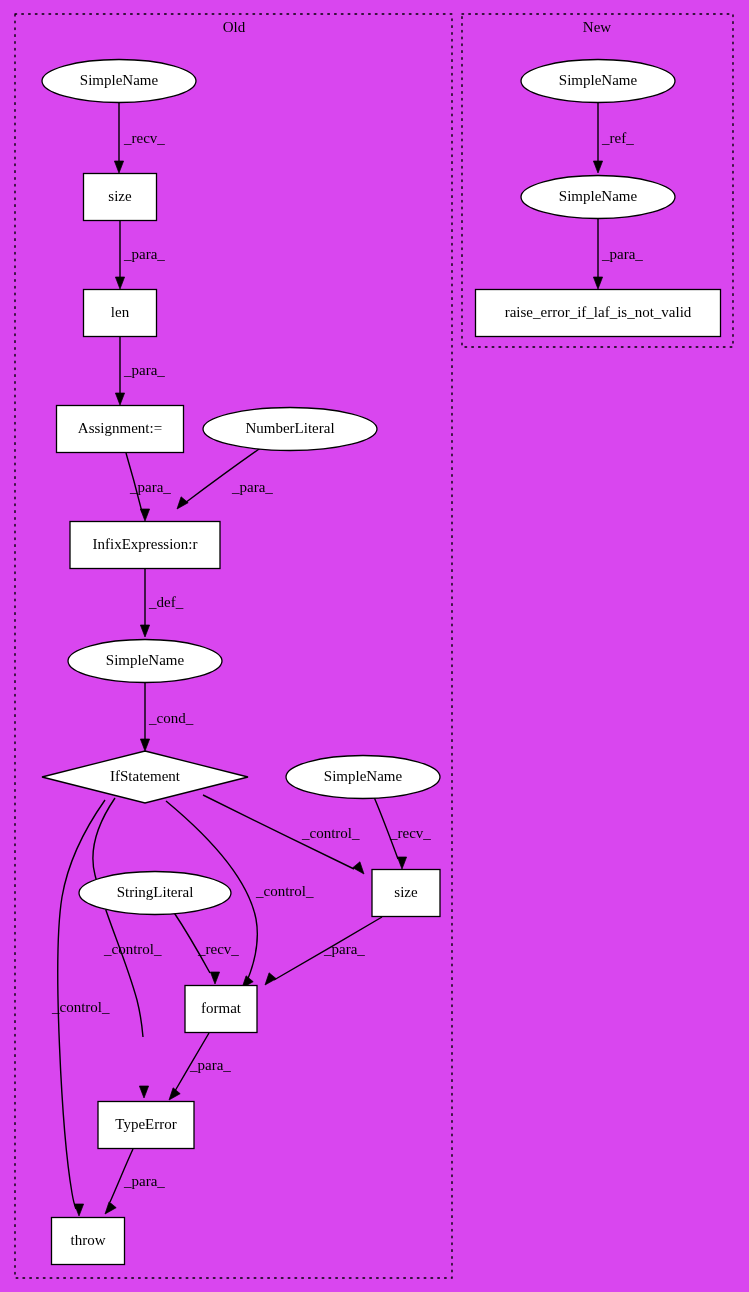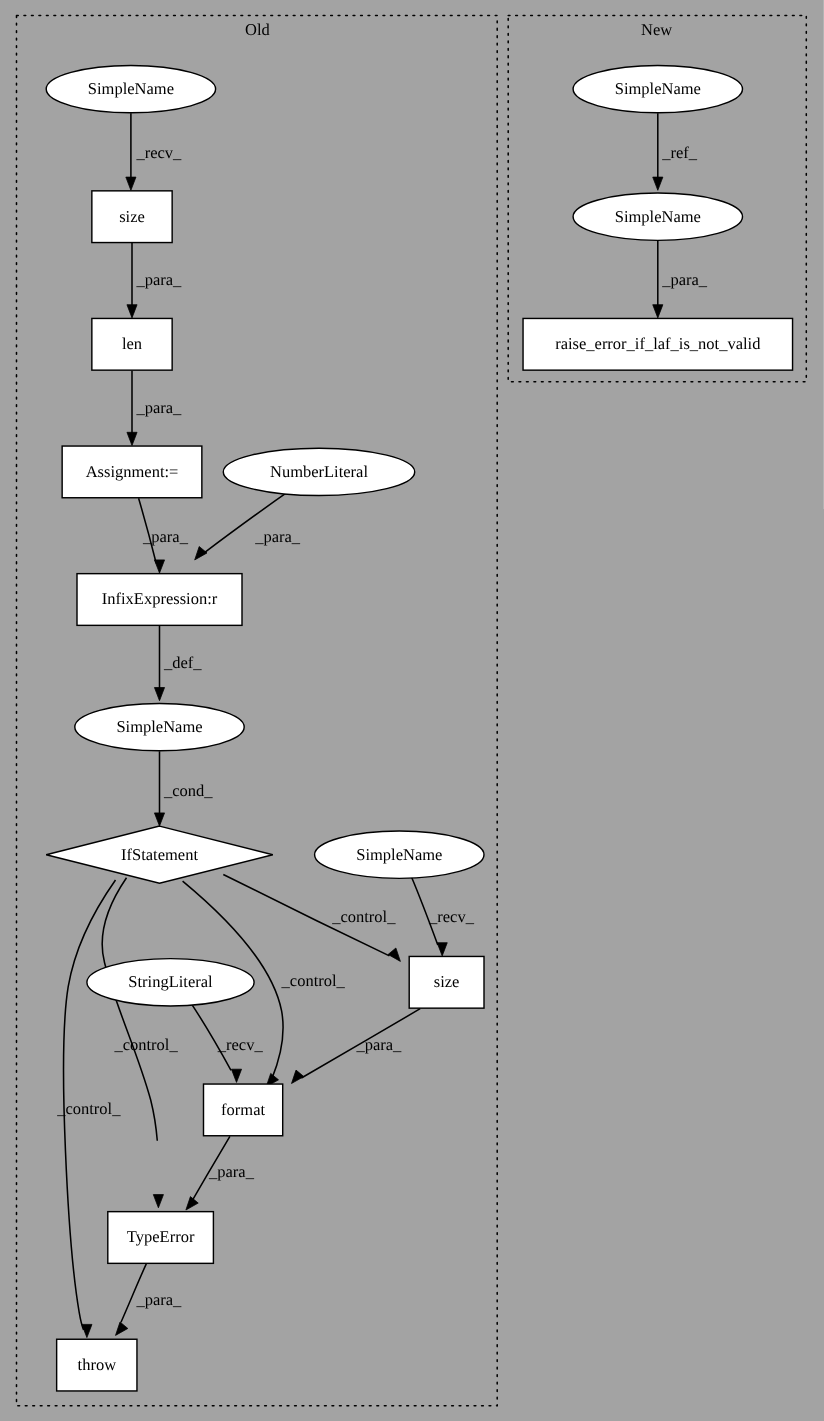--- a/index.html
+++ b/index.html
@@ -5,21 +5,21 @@
 <style>
   html, body {
     margin: 0;
     padding: 0;
     background: #ffffff;
   }
   #stage {
     position: relative;
     width: 749px;
     height: 1292px;
-    background: #a3a3a3;
+    background: #d946ef;
     font-family: "Liberation Serif", "DejaVu Serif", serif;
     overflow: hidden;
   }
   #graph-svg {
     position: absolute;
     left: 0;
     top: 0;
     width: 749px;
     height: 1292px;
   }

